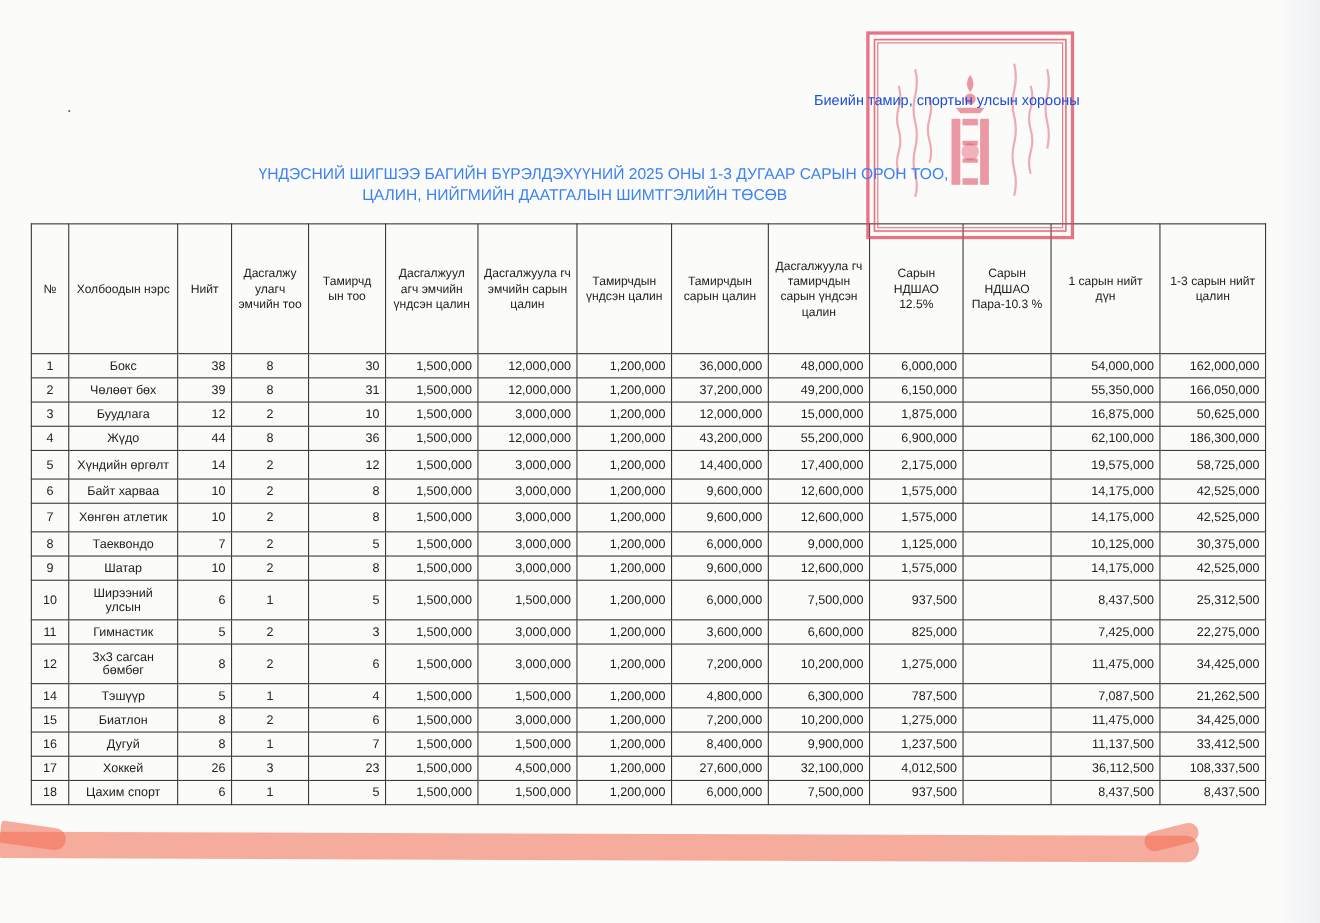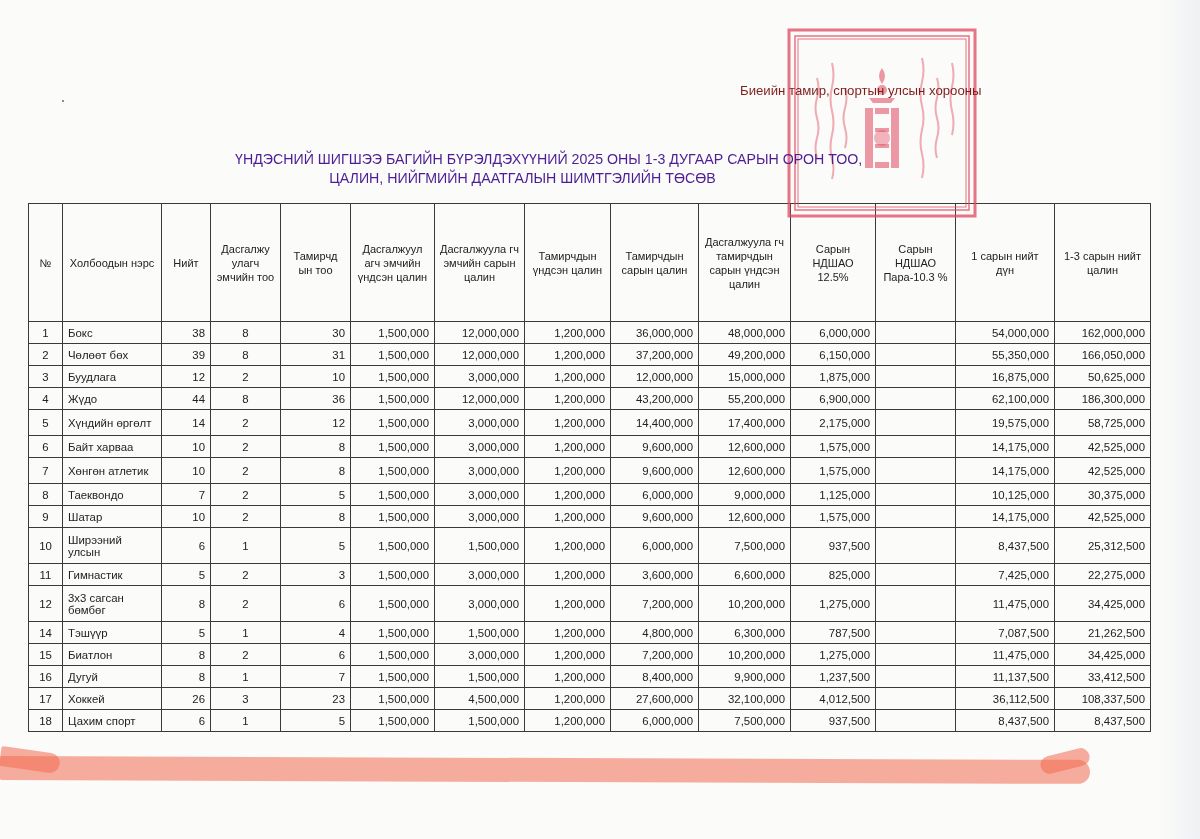--- a/index.html
+++ b/index.html
@@ -8,27 +8,27 @@
     background:#fbfbf9;
     font-family:"Liberation Sans", sans-serif;
     color:#1a1a1a;
   }
   .page-edge {
     position:absolute; right:0; top:0; width:40px; height:839px;
     background:linear-gradient(to right, rgba(251,251,249,0), #eef0f3);
   }
   .annex {
     position:absolute; left:740px; top:82px; width:330px;
-    font-size:13.2px; line-height:17px; color:#7f1d1d;
+    font-size:13.2px; line-height:17px; color:#1d4ed8;
     z-index:3;
   }
   .annex div { white-space:nowrap; }
   .title {
     position:absolute; left:235px; top:150px; width:575px;
-    text-align:center; font-size:14.2px; line-height:19px; color:#4c1d95;
+    text-align:center; font-size:14.2px; line-height:19px; color:#3b82f6;
     z-index:3;
   }
   .title div { white-space:nowrap; }
   .stamp {
     position:absolute; left:787px; top:28px; width:190px; height:190px;
     z-index:2; pointer-events:none;
   }
   table.budget {
     position:absolute; left:28px; top:203px;
     border-collapse:collapse; table-layout:fixed;
@@ -36,21 +36,21 @@
   }
   table.budget th, table.budget td {
     border:1px solid #3a3a3a; padding:0 5px;
     overflow:hidden;
   }
   table.budget th {
     height:117px; font-weight:normal; text-align:center; vertical-align:middle;
     font-size:11px; line-height:14px; color:#222;
   }
   table.budget td { text-align:right; color:#222; white-space:nowrap; }
-  table.budget td.name { text-align:left; white-space:normal; line-height:12px; }
+  table.budget td.name { text-align:center; white-space:normal; line-height:12px; }
   table.budget td.num { text-align:right; }
   table.budget td.center { text-align:center; }
   tr.r-single td { height:21px; }
   tr.r-double td { height:25px; }
   tr.r-tall td { height:35px; }
   .highlight {
     position:absolute; z-index:4; pointer-events:none;
     background:rgba(242,108,80,0.55);
     border-radius:10px;
   }

